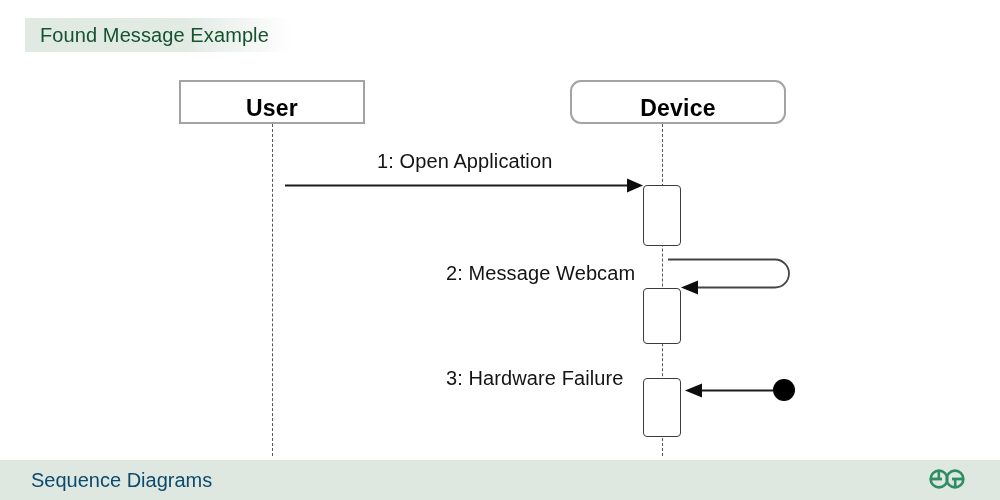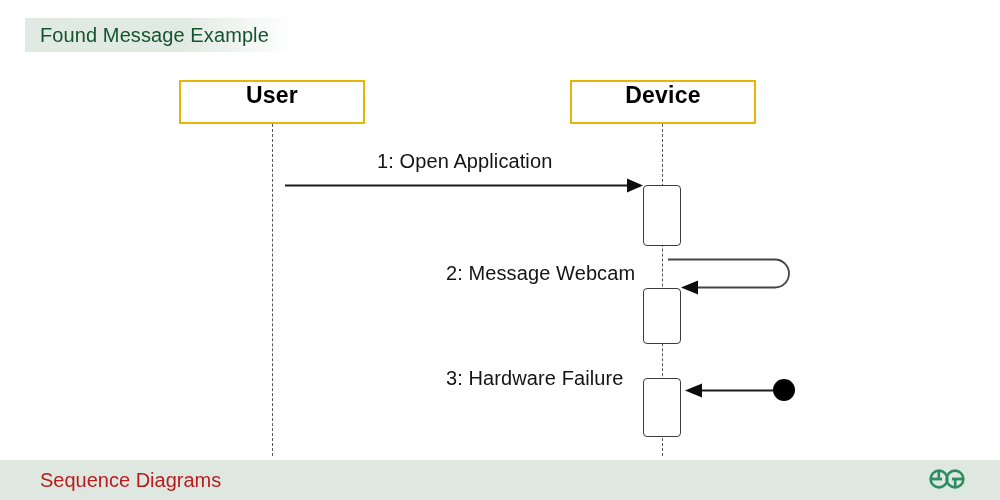--- a/index.html
+++ b/index.html
@@ -40,32 +40,32 @@
     line-height: 30px;
     color: #14532d;
     letter-spacing: 0.1px;
     white-space: nowrap;
   }
 
   
   .lifeline-head {
     position: absolute;
     box-sizing: border-box;
-    border: 2px solid #eab308;
+    border: 2px solid #a3a3a3;
     background: #ffffff;
     display: flex;
-    align-items: flex-start;
+    align-items: flex-end;
     justify-content: center;
     font-weight: bold;
     font-size: 23px;
     color: #000000;
     letter-spacing: 0.2px;
   }
   #head-user   { left: 179px; top: 80px; width: 186px; height: 44px; }
-  #head-device { left: 570px; top: 80px; width: 186px; height: 44px; }
+  #head-device { left: 570px; top: 80px; width: 216px; height: 44px; border-radius: 11px; }
 
   
   .lifeline {
     position: absolute;
     width: 0;
     border-left: 1.6px dashed #565656;
   }
   #lifeline-user   { left: 272px; top: 124px; height: 332px; }
   #lifeline-device { left: 662px; top: 124px; height: 332px; }
 
@@ -99,25 +99,25 @@
   #footer-band {
     position: absolute;
     left: 0;
     top: 460px;
     width: 1000px;
     height: 40px;
     background: #dfe8e0;
   }
   #footer-title {
     position: absolute;
-    left: 40px;
+    left: 31px;
     top: 466px;
     font-size: 20px;
     line-height: 28px;
-    color: #b91c1c;
+    color: #0c4a6e;
     white-space: nowrap;
   }
   #footer-logo {
     position: absolute;
     left: 925px;
     top: 464px;
     width: 44px;
     height: 30px;
   }
 </style>

